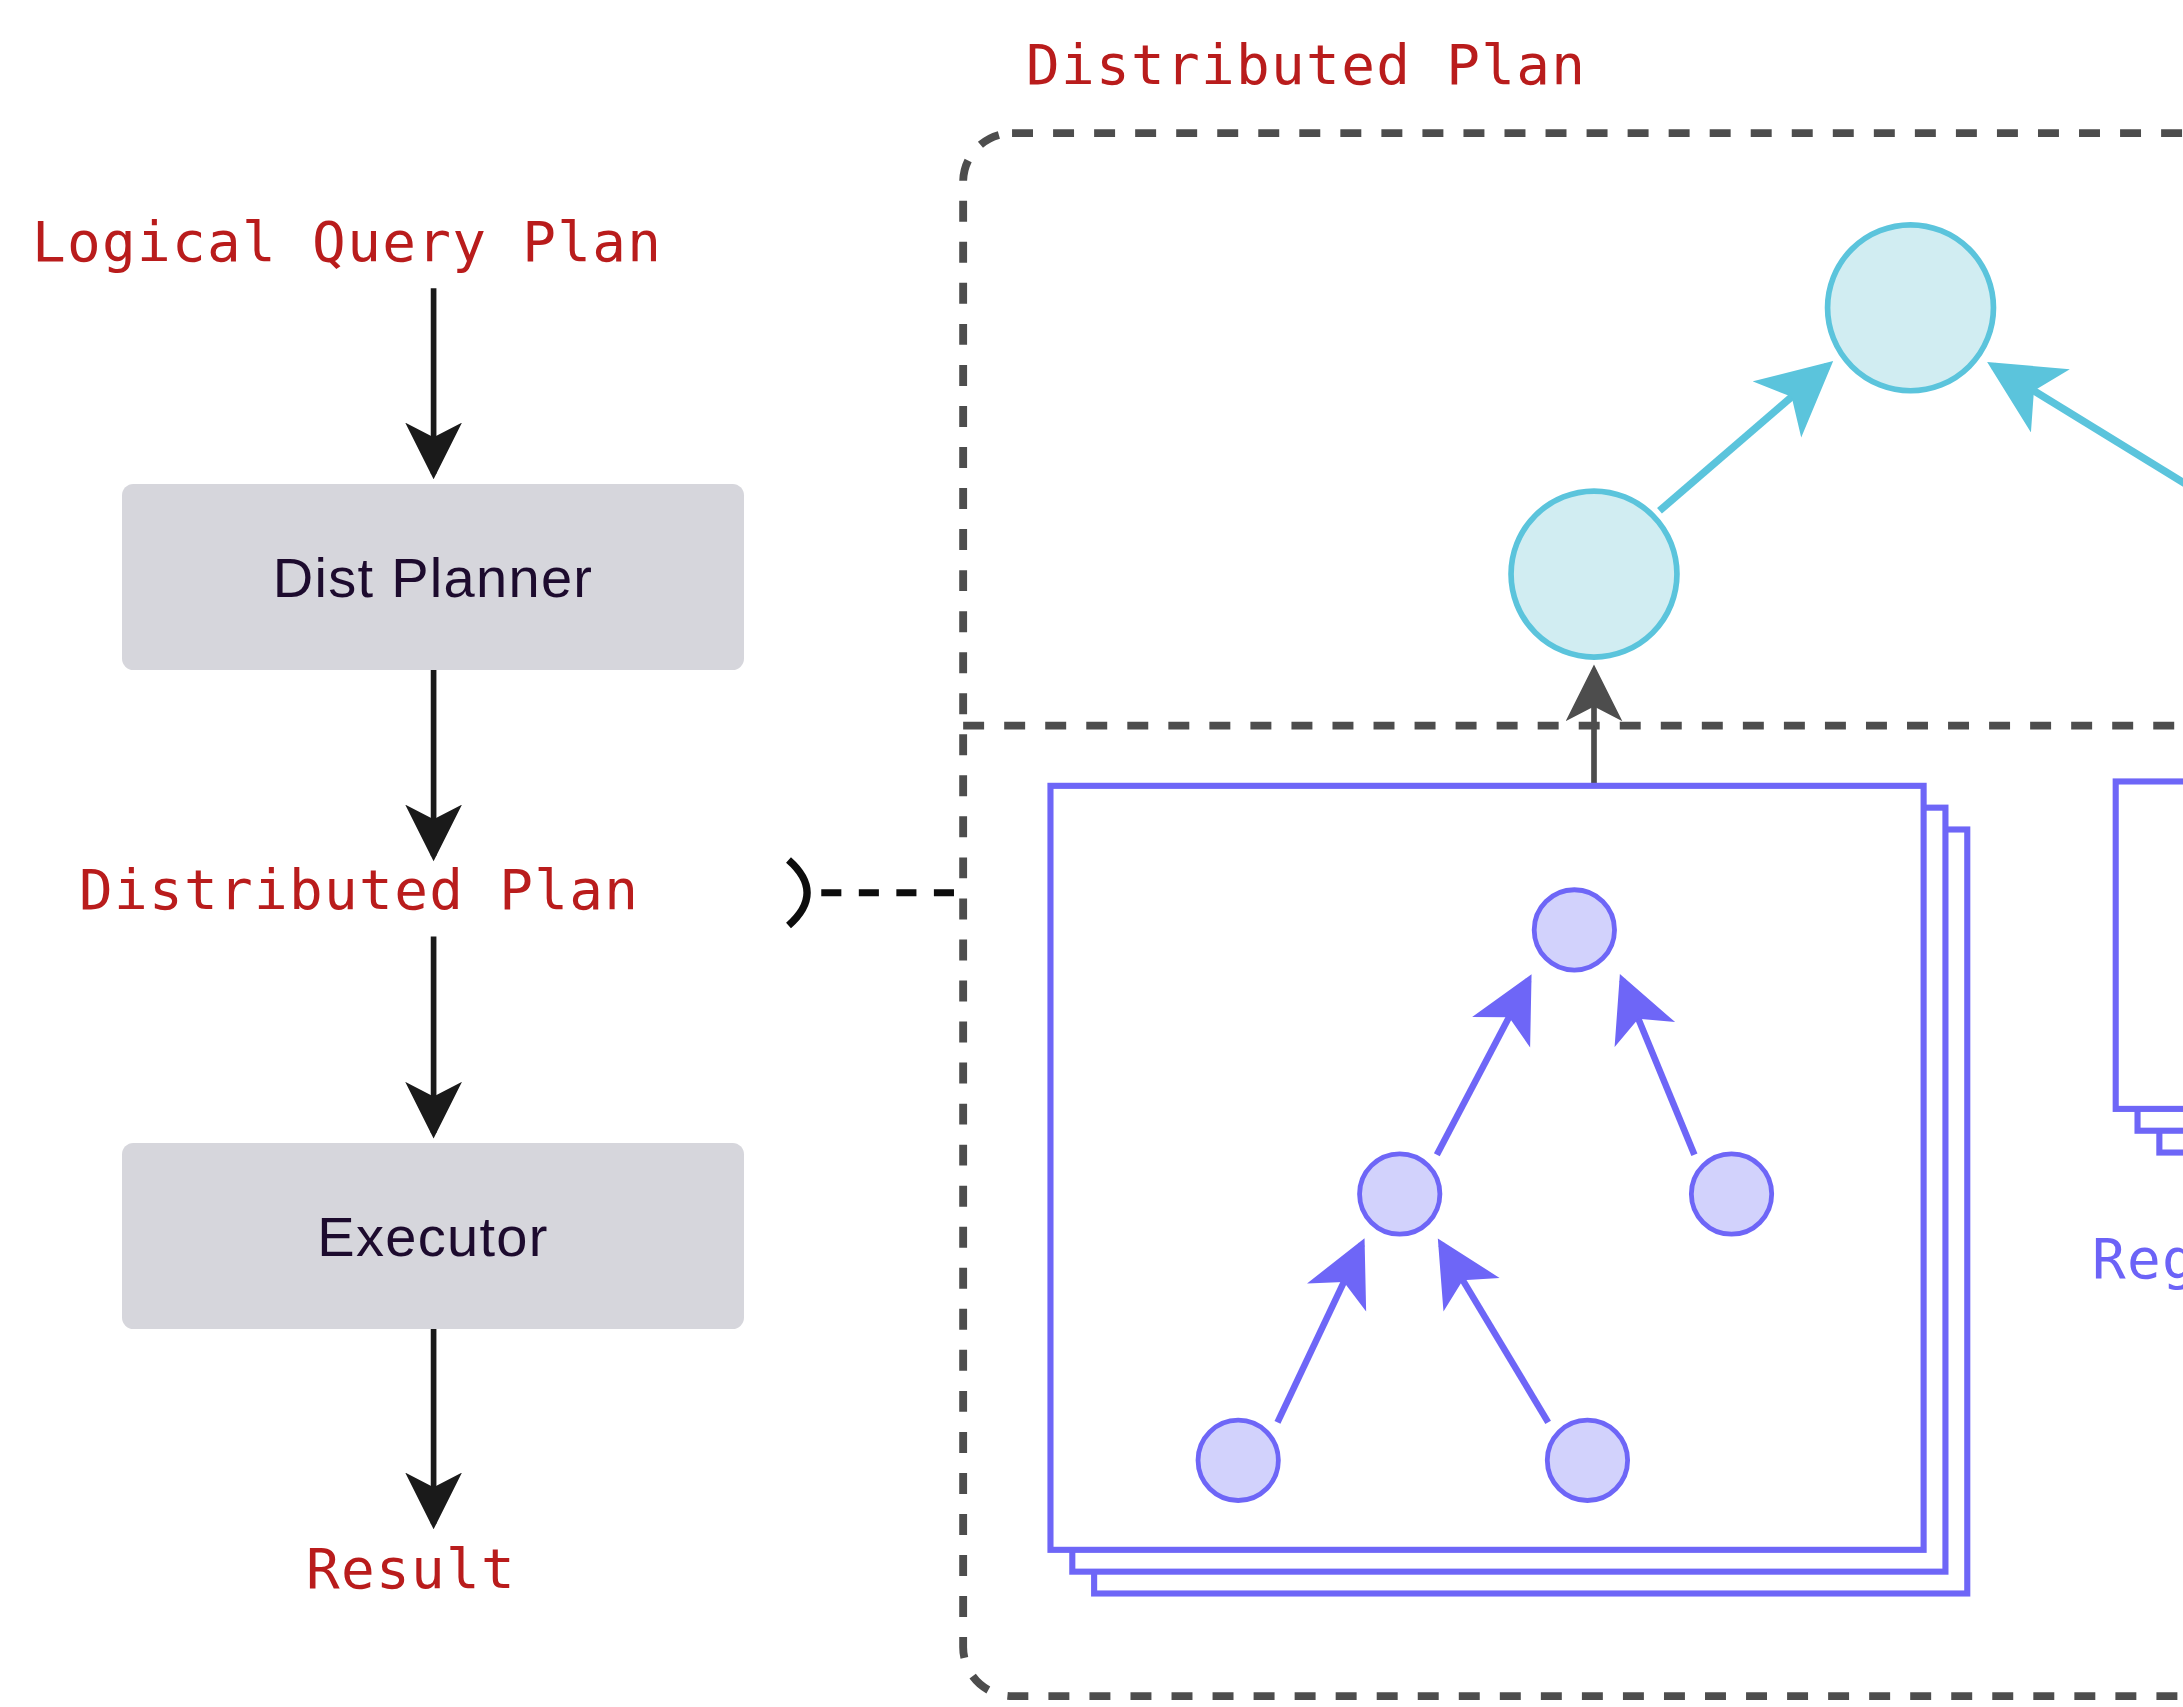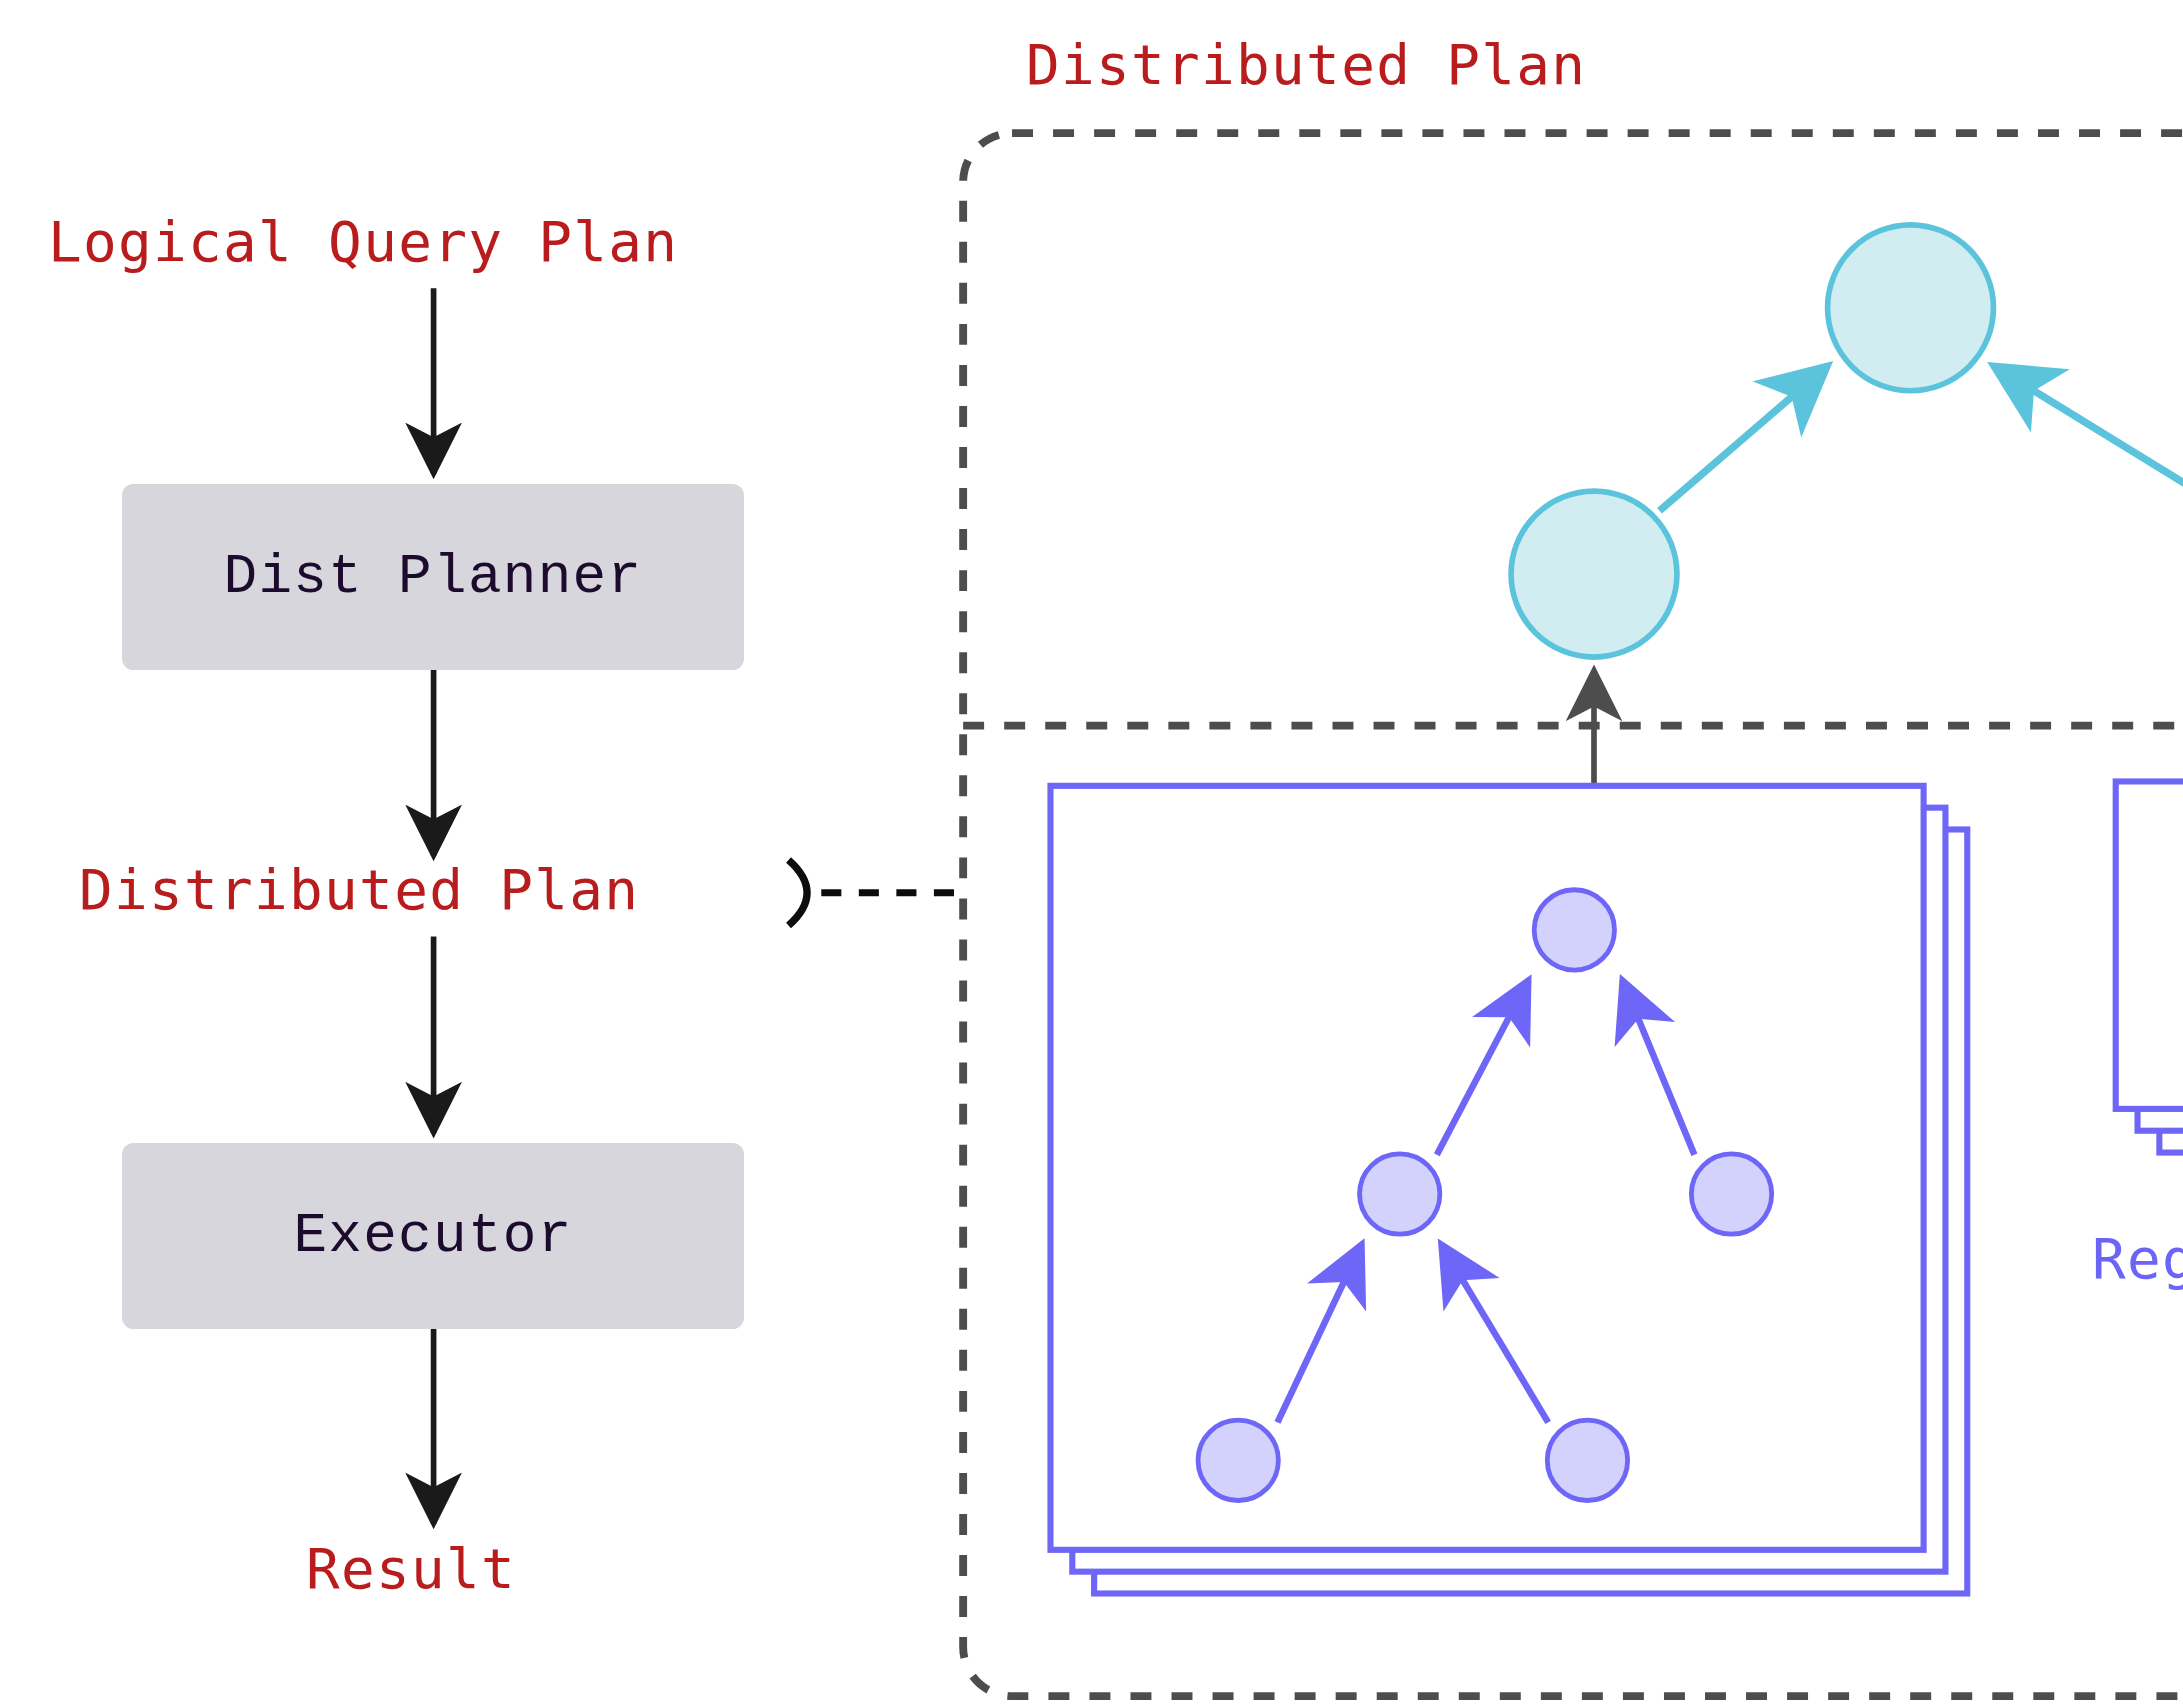--- a/index.html
+++ b/index.html
@@ -4,21 +4,21 @@
 <title>Distributed Plan Diagram</title>
 <style>
   html,body{margin:0;padding:0;background:#ffffff;}
   body{font-family:"DejaVu Sans Mono","Liberation Mono",monospace;}
   #stage{position:relative;width:3188px;height:1707px;background:#ffffff;overflow:hidden;}
   #svg{position:absolute;left:0;top:0;width:3188px;height:1707px;}
   .lbl{position:absolute;font-family:"DejaVu Sans Mono","Liberation Mono",monospace;
        color:#b91c1c;white-space:pre;line-height:1;}
   .lbl-purple{color:#6c63f7;}
   .boxlabel{position:absolute;display:flex;align-items:center;justify-content:center;
-       font-family:Liberation Mono, monospace;color:#1d0b2e;white-space:pre;}
+       font-family:Liberation Sans, sans-serif;color:#1d0b2e;white-space:pre;}
 </style>
 </head>
 <body>
 
 <div id="stage">
 
   <svg id="svg" viewBox="0 0 7300 3910">
     <defs>
       <marker id="ar-black" markerWidth="12" markerHeight="12" refX="9" refY="5" orient="auto" markerUnits="strokeWidth">
         <path d="M0,0 L10,5 L0,10 L2.6,5 Z" fill="#1a1a1a"></path>
@@ -71,21 +71,21 @@
     <circle cx="2835" cy="3345" r="92" fill="#d2d2fc" stroke="#6e66f7" stroke-width="11"></circle>
     <circle cx="3635" cy="3345" r="92" fill="#d2d2fc" stroke="#6e66f7" stroke-width="11"></circle>
 
     <rect x="4945" y="1890" width="810" height="750" fill="#ffffff" stroke="#6e66f7" stroke-width="14"></rect>
     <rect x="4895" y="1840" width="810" height="750" fill="#ffffff" stroke="#6e66f7" stroke-width="14"></rect>
     <rect x="4845" y="1790" width="810" height="750" fill="#ffffff" stroke="#6e66f7" stroke-width="14"></rect>
 
     <circle cx="5250" cy="2130" r="92" fill="#d2d2fc" stroke="#6e66f7" stroke-width="11"></circle>
   </svg>
 
-  <div class="lbl" style="left:48px;top:214px;font-size:56px;letter-spacing:1.3px;">Logical Query Plan</div>
+  <div class="lbl" style="left:32px;top:214px;font-size:56px;letter-spacing:1.3px;">Logical Query Plan</div>
 
   <div style="position:absolute;left:122px;top:484px;width:622px;height:186px;
               background:#d6d6dc;border-radius:11.4px;"></div>
   <div class="boxlabel" style="left:122px;top:484px;width:622px;height:186px;font-size:56px;letter-spacing:1.3px;">Dist Planner</div>
 
   <div class="lbl" style="left:79px;top:862px;font-size:56px;letter-spacing:1.3px;">Distributed Plan</div>
 
   <div style="position:absolute;left:122px;top:1143px;width:622px;height:186px;
               background:#d6d6dc;border-radius:11.4px;"></div>
   <div class="boxlabel" style="left:122px;top:1143px;width:622px;height:186px;font-size:56px;letter-spacing:1.3px;border-radius:17px;">Executor</div>

